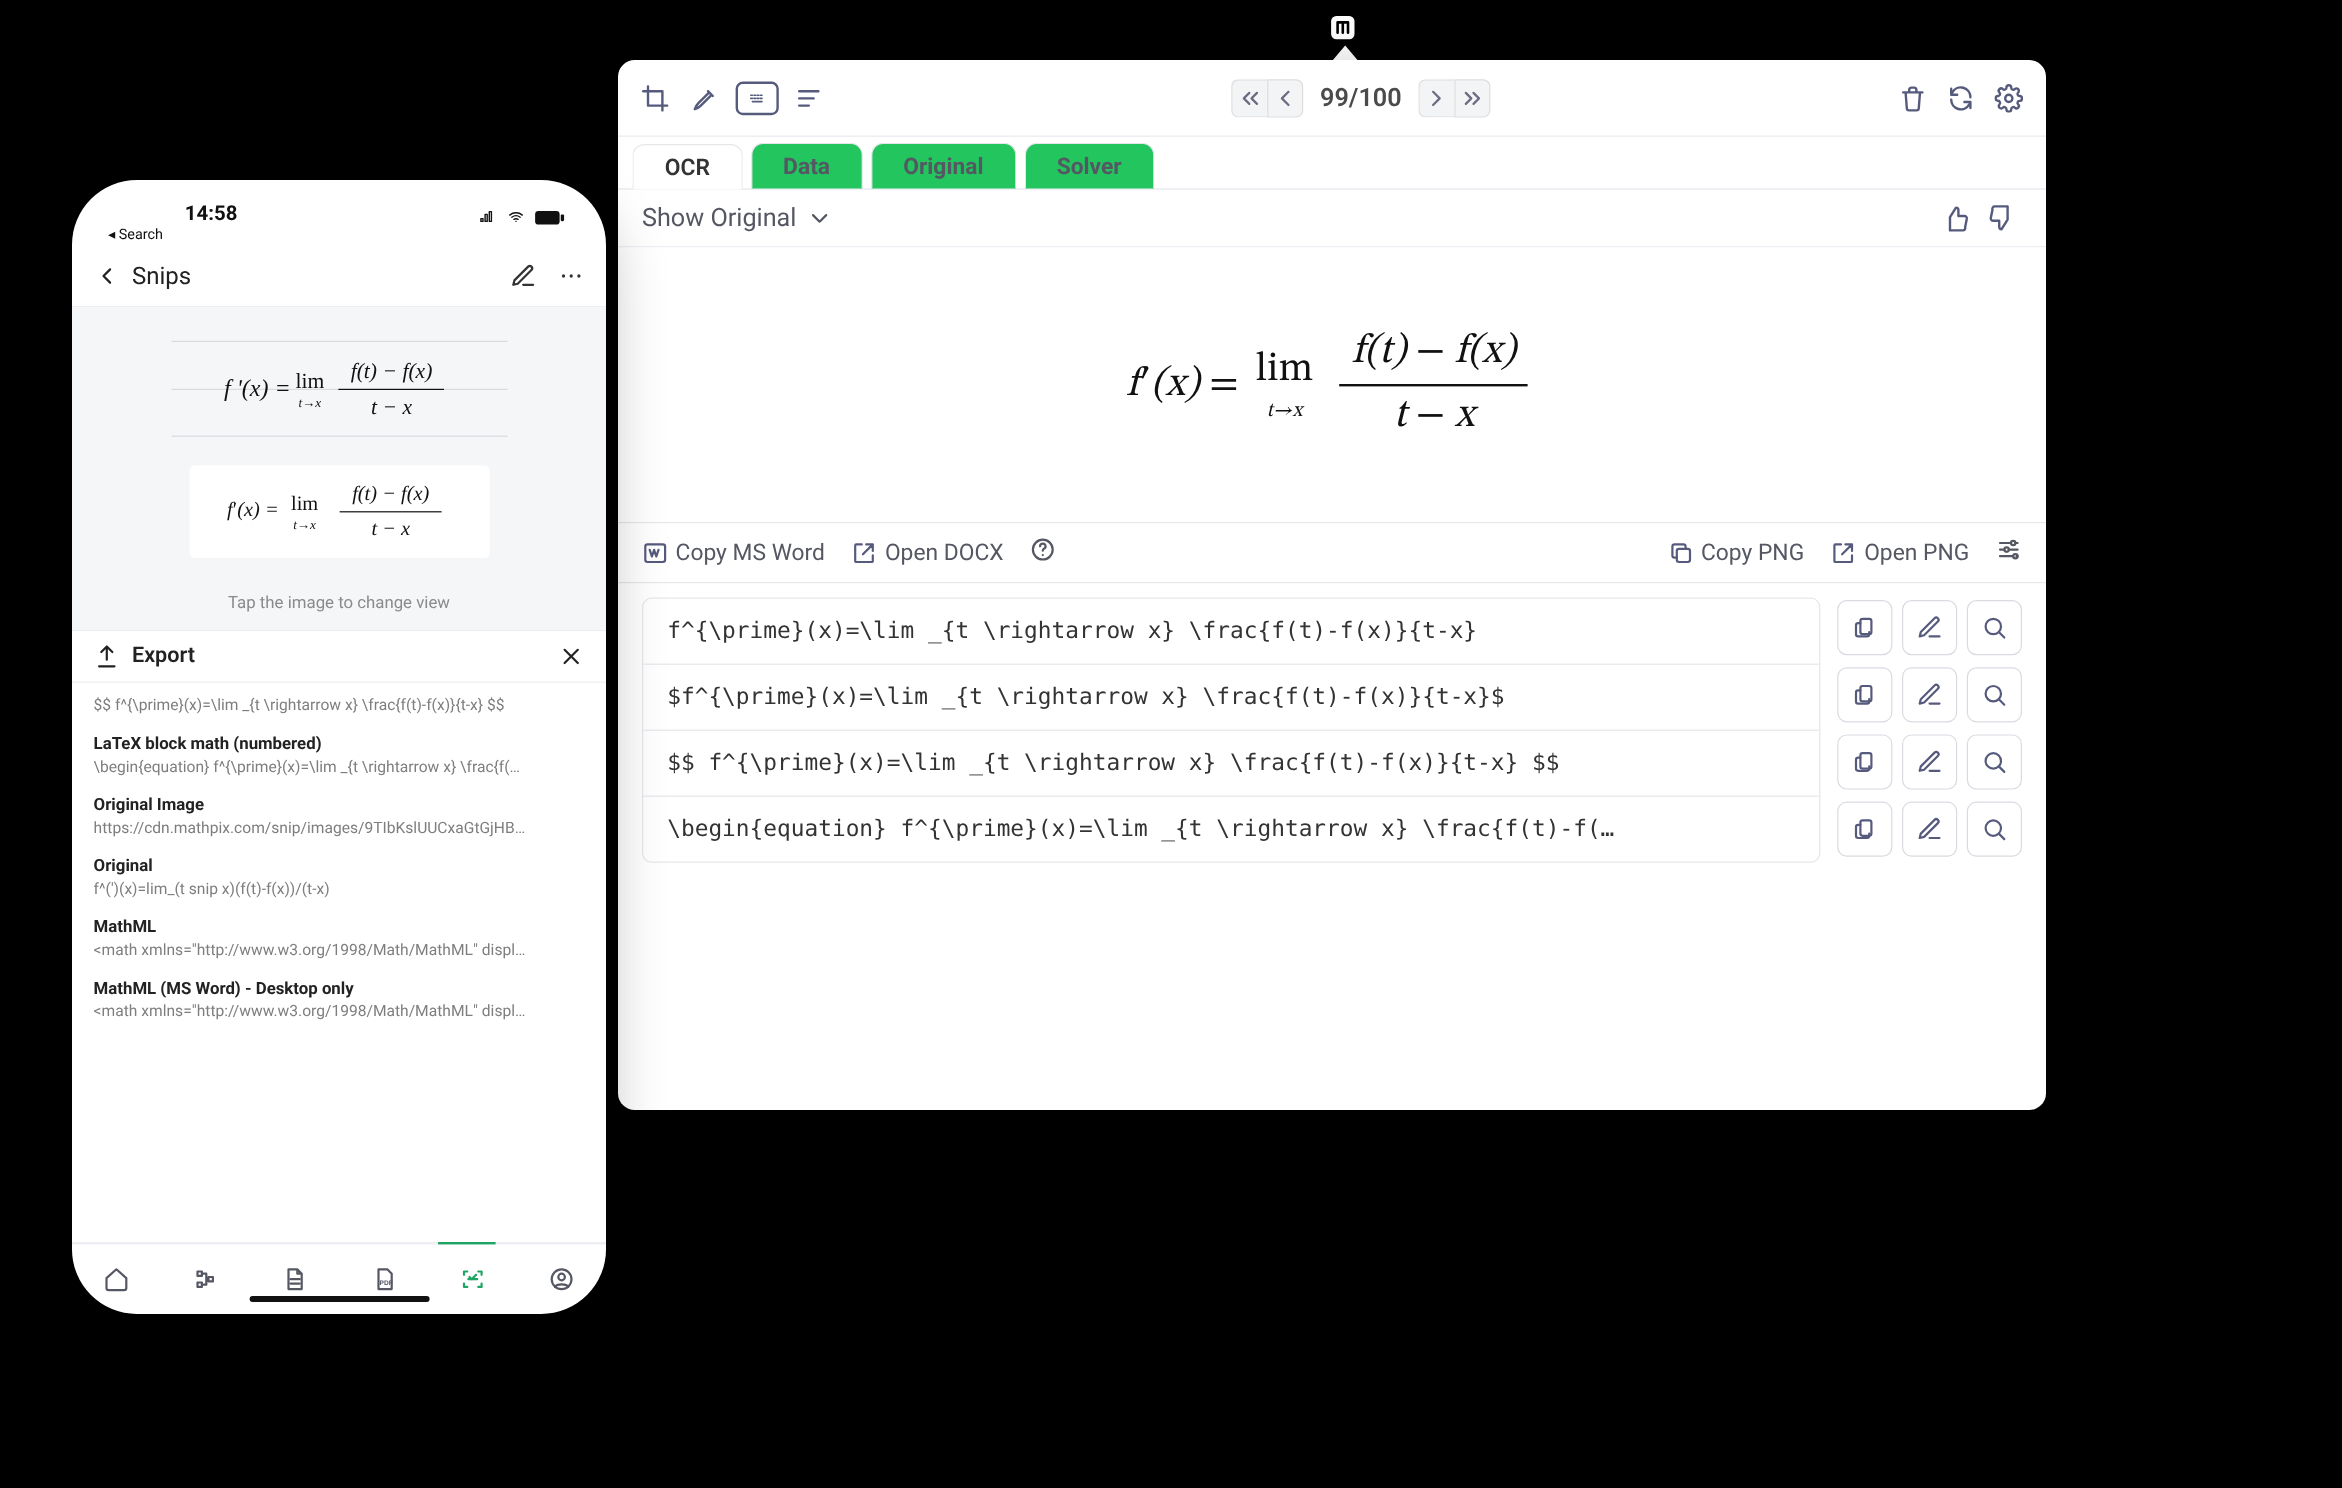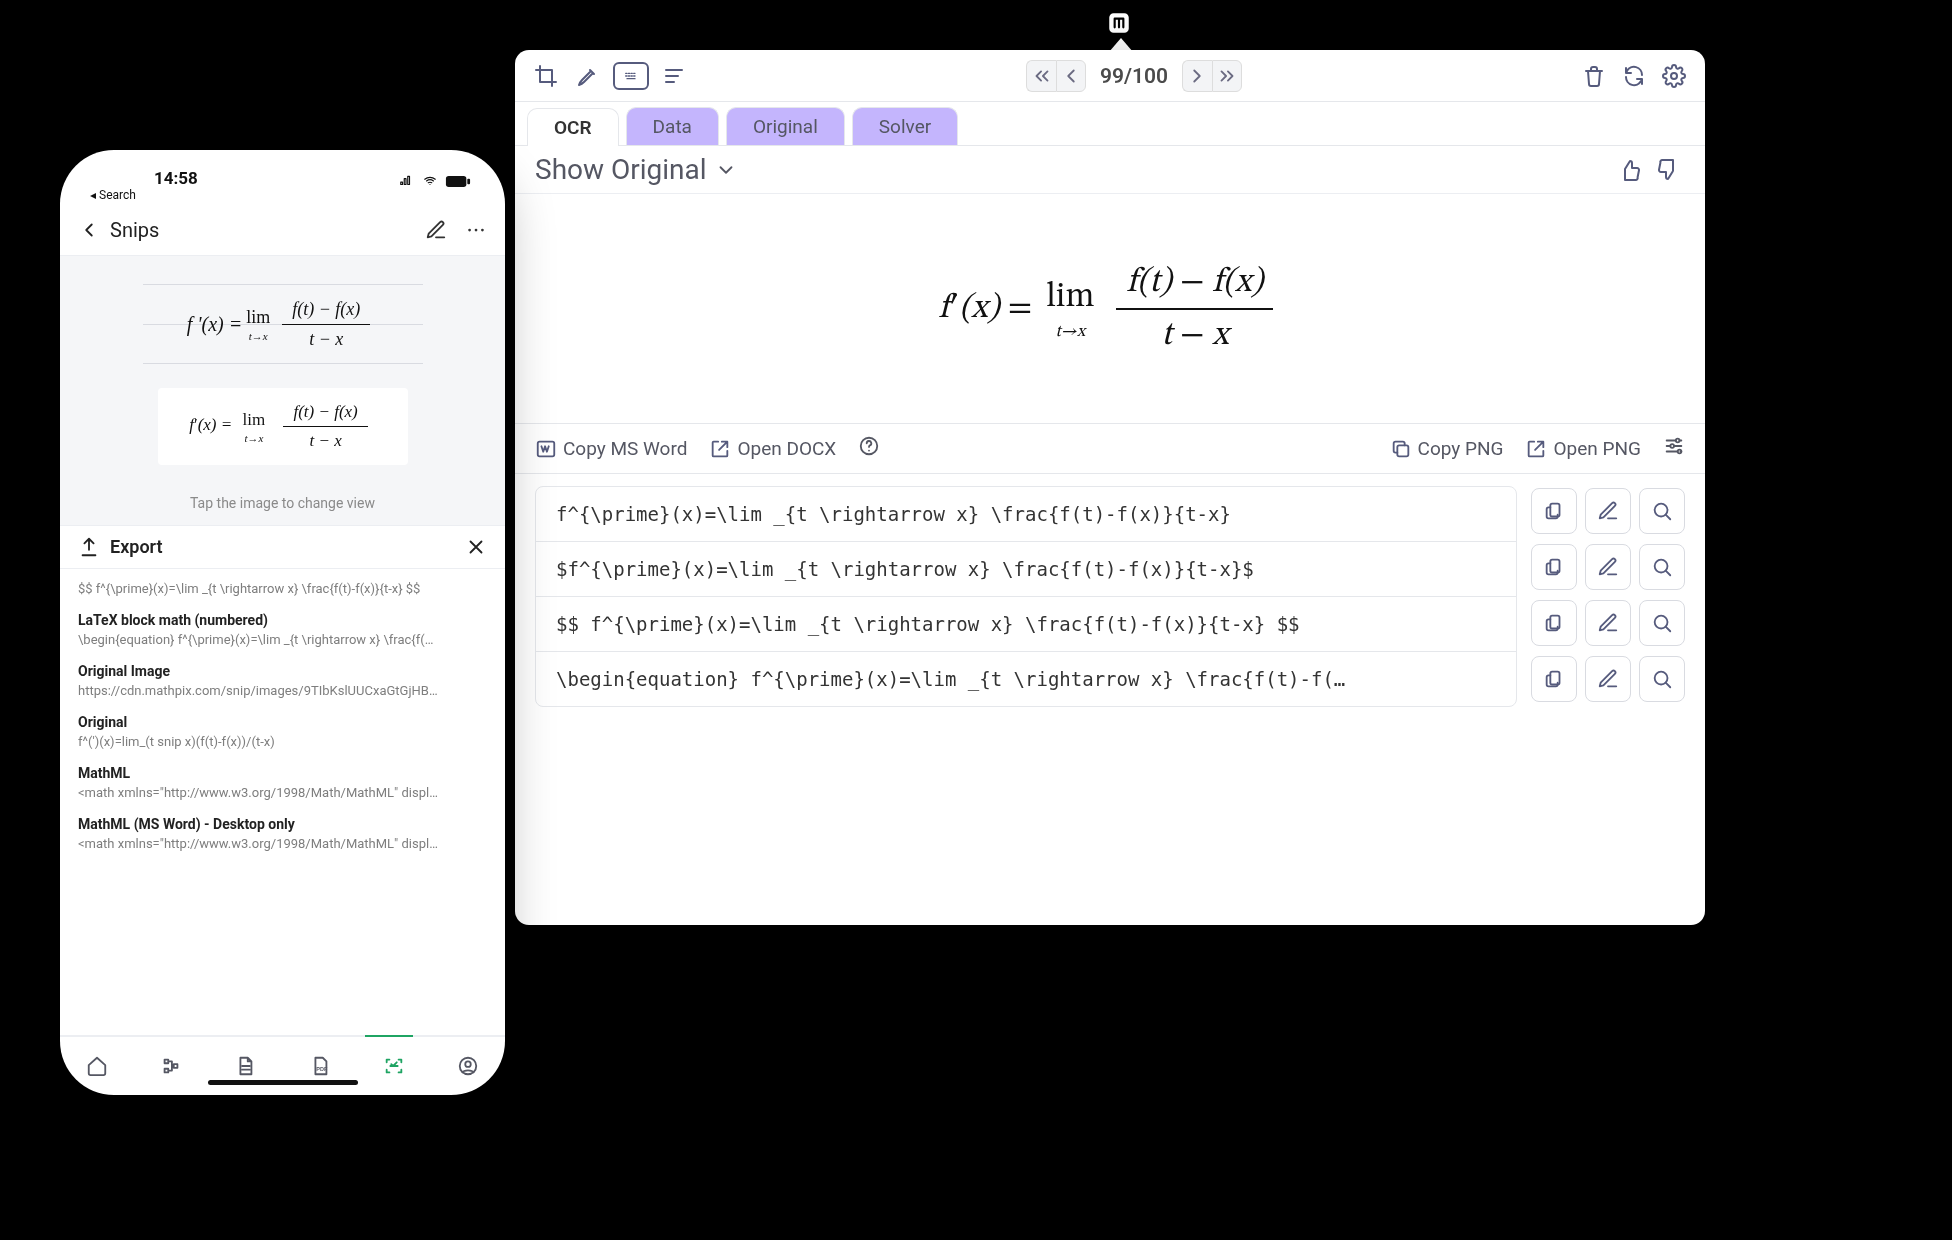--- a/index.html
+++ b/index.html
@@ -52,21 +52,21 @@
     position:absolute;
     left:1109px; top:38px;
     width:0;height:0;
     border-left:12px solid transparent;
     border-right:12px solid transparent;
     border-bottom:14px solid #fff;
   }
 
   
   .d-toolbar {
-    height: 52px;
+    height: 64px;
     display:flex;
     align-items:center;
     padding: 0 14px;
     gap: 8px;
     border-bottom: 1px solid #e5e7eb;
   }
   .tb-icon {
     width: 34px; height: 34px;
     display:flex;align-items:center;justify-content:center;
     border-radius:4px;
@@ -112,45 +112,45 @@
     border-bottom:1px solid #e5e7eb;
     align-items:flex-end;
     background:#fff;
   }
   .d-tab{
     height:38px;
     padding:0 26px;
     display:flex;align-items:center;
     font-size:19px;
     color:#555763;
-    background:#c4b5fd;
+    background:#22c55e;
     border:1px solid #e5e7eb;
     border-bottom:none;
     border-radius:10px 10px 0 0;
     margin-right:4px;
     cursor:pointer;
-    font-weight:400;
+    font-weight:700;
   }
   .d-tab.active{
     background:#fff;
     color:#333;
     font-weight:600;
     position:relative;
     top:1px;
   }
 
   
   .d-show-orig{
     height:48px;
     display:flex;
     align-items:center;
     justify-content:space-between;
     padding:0 20px;
     color:#555763;
-    font-size:28px;
+    font-size:21px;
     border-bottom:1px solid #eceef2;
   }
   .thumbs{display:flex;gap:4px;color:#6b6b82;}
 
   
   .d-math{
     flex:0 0 230px;
     display:flex;
     align-items:center;
     justify-content:center;

